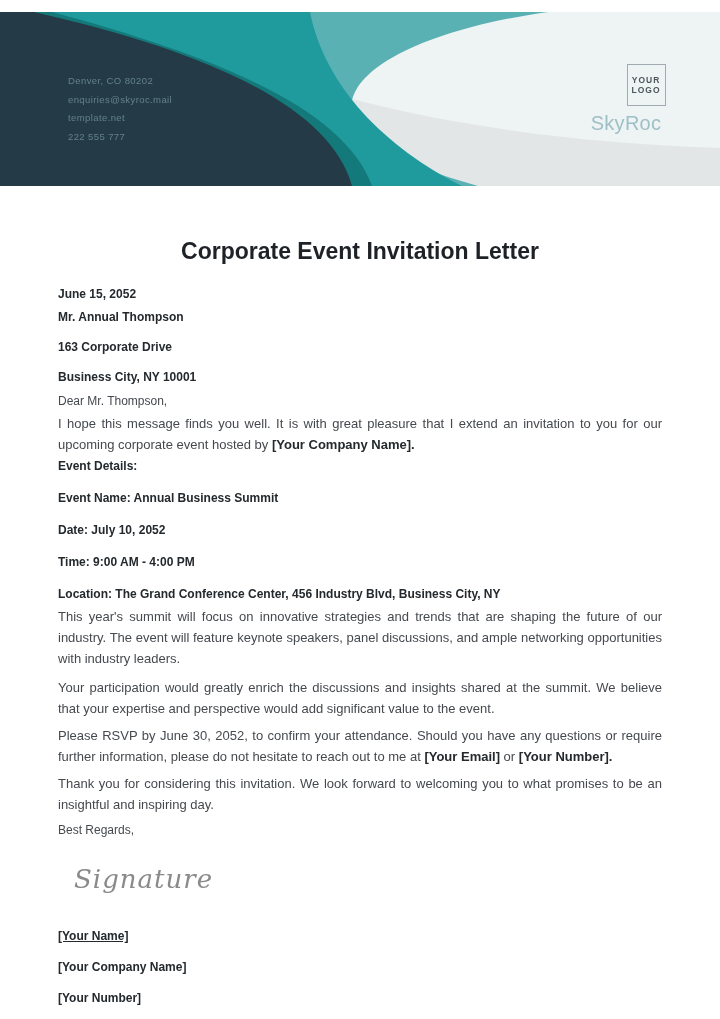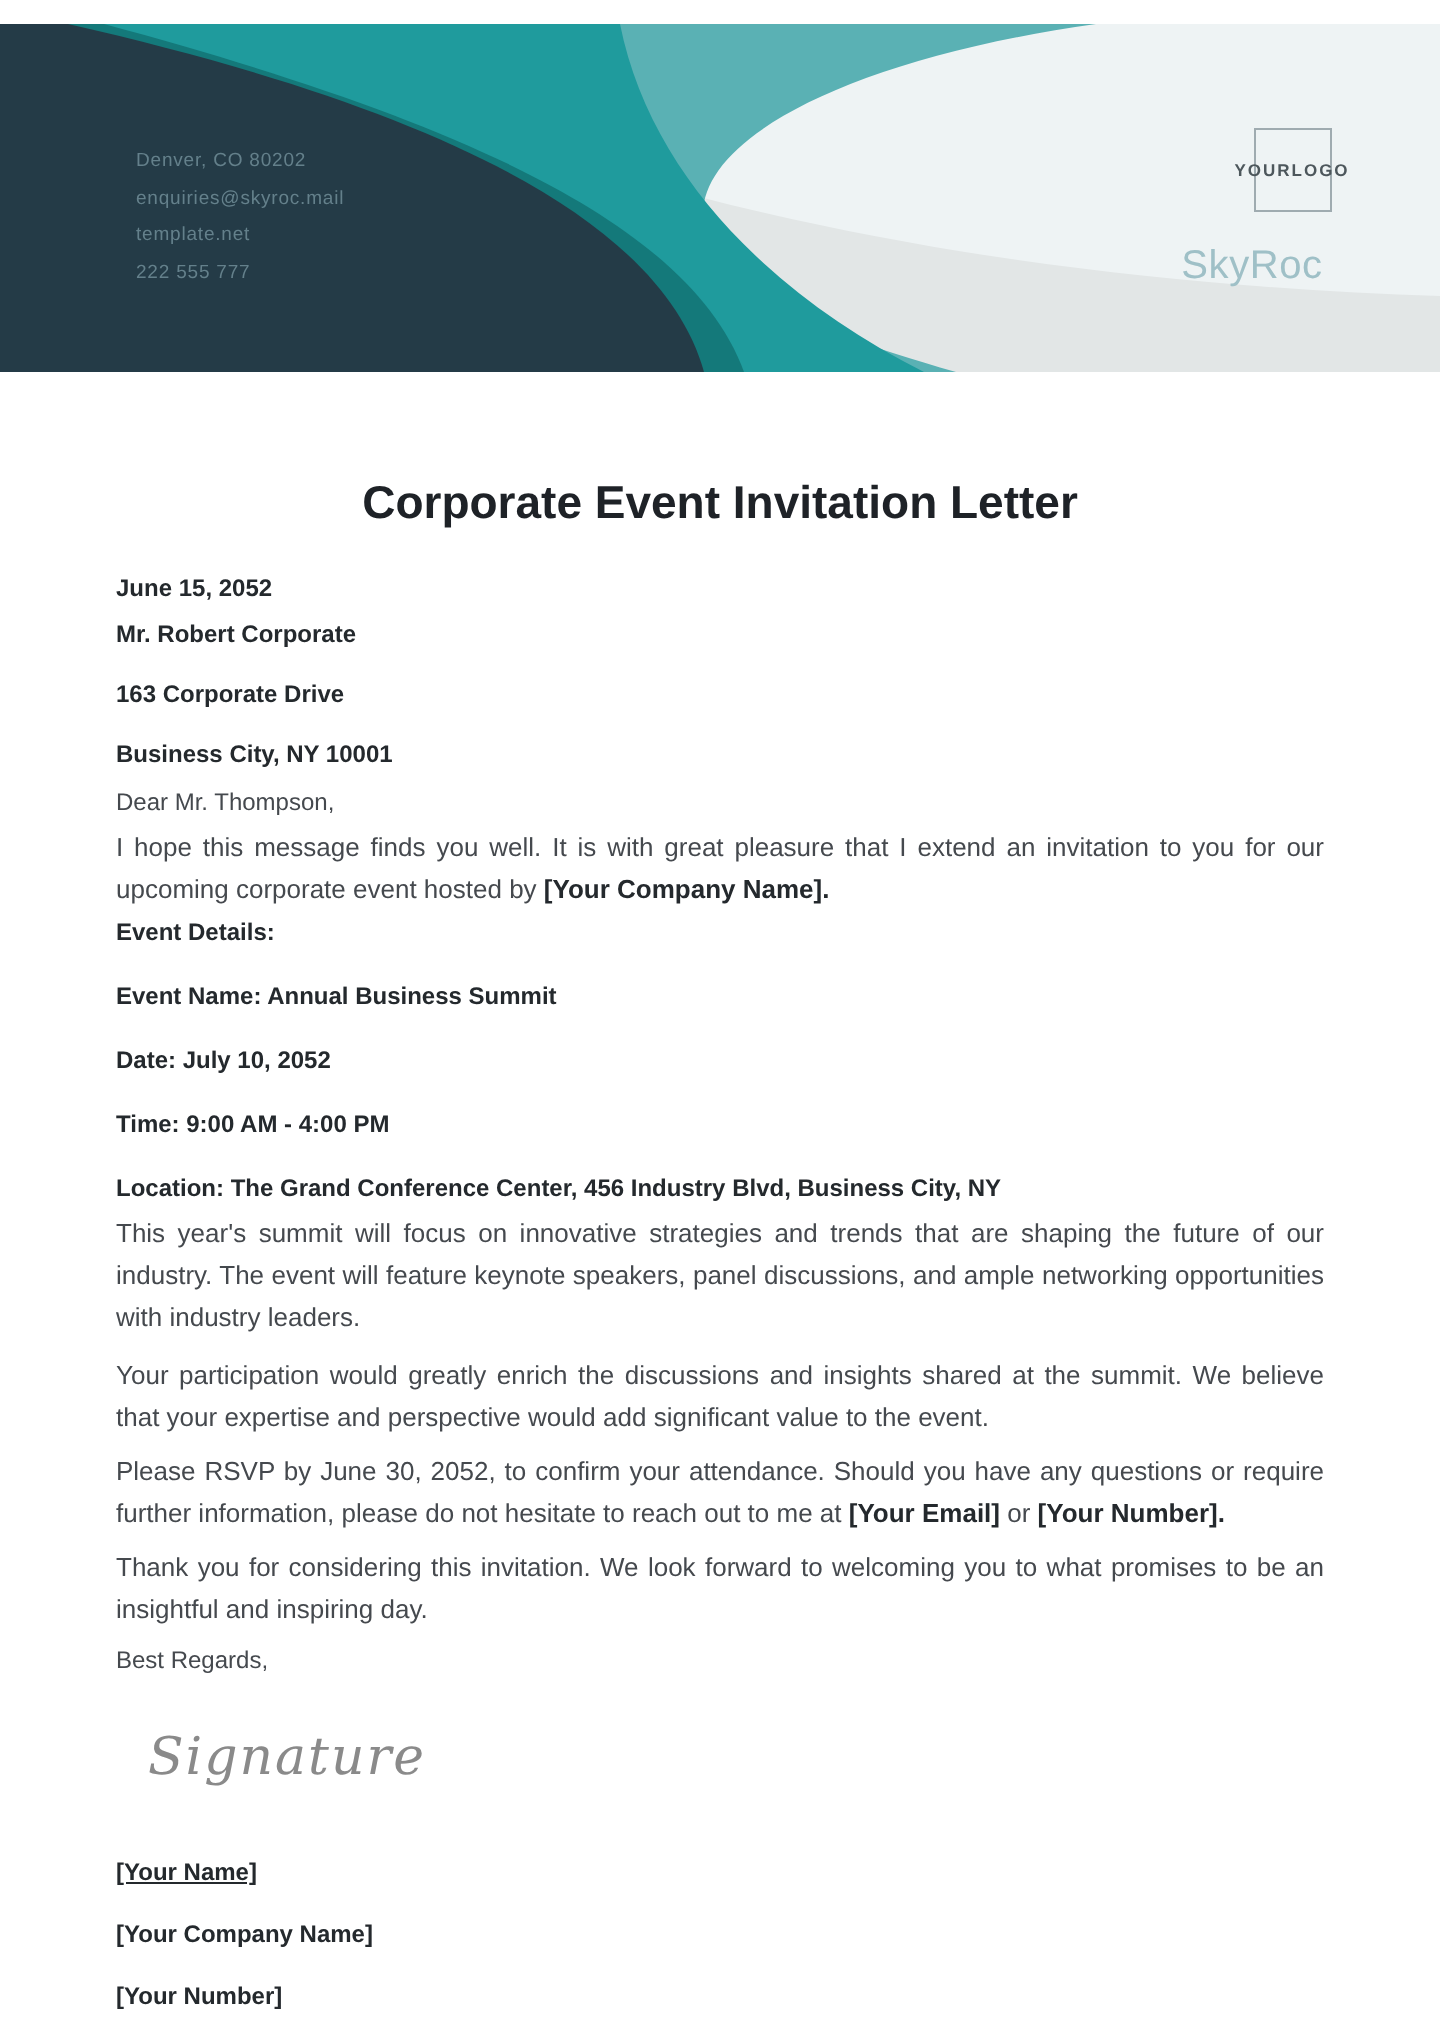--- a/index.html
+++ b/index.html
@@ -13,25 +13,25 @@
   .contact{
     position:absolute;top:60px;left:68px;line-height:18.5px;
     font-size:9.5px;color:#64808b;letter-spacing:.4px;
   }
   .logo-wrap{
     position:absolute;top:52px;right:49px;width:90px;
     display:flex;flex-direction:column;align-items:center;
   }
   .logo-box{
     width:37px;height:40px;border:1px solid #9fabb0;background:transparent;
-    display:flex;flex-direction:row;align-items:center;justify-content:center;
+    display:flex;flex-direction:column;align-items:center;justify-content:center;
     font-size:8.5px;font-weight:bold;color:#4d575c;letter-spacing:1px;line-height:10px;margin-left:40px;
   }
   .brand{
-    margin-top:16px;font-size:20px;color:#9fc0c7;font-weight:500;letter-spacing:.3px;
+    margin-top:6px;font-size:20px;color:#9fc0c7;font-weight:500;letter-spacing:.3px;
   }
   
   .content{position:absolute;top:236px;left:58px;width:604px;color:#45494e;}
   .title{
     font-size:23px;font-weight:bold;color:#1e2227;text-align:center;
     line-height:30px;margin:0;
   }
   .line{font-size:12px;line-height:20px;color:#45494e;margin:0;}
   .line.b{font-weight:bold;color:#24292d;}
   .para{
@@ -83,21 +83,21 @@
         <span>LOGO</span>
       </div>
       <div class="brand">SkyRoc</div>
     </div>
   </div>
 
   <div class="content">
     <h1 class="title">Corporate Event Invitation Letter</h1>
 
     <p class="line b mt-date">June 15, 2052</p>
-    <p class="line b mt-name">Mr. Robert Corporate</p>
+    <p class="line b mt-name">Mr. Annual Thompson</p>
     <p class="line b mt-addr">163 Corporate Drive</p>
     <p class="line b mt-addr">Business City, NY 10001</p>
 
     <p class="line mt-sal">Dear Mr. Thompson,</p>
 
     <p class="para mt-p1"><span>I hope this message finds you well. It is with great pleasure that I extend an invitation to you for our upcoming corporate event hosted by </span><b>[Your Company Name].</b></p>
 
     <p class="line b mt-ed">Event Details:</p>
     <p class="line b mt-ev">Event Name: Annual Business Summit</p>
     <p class="line b mt-ev">Date: July 10, 2052</p>

